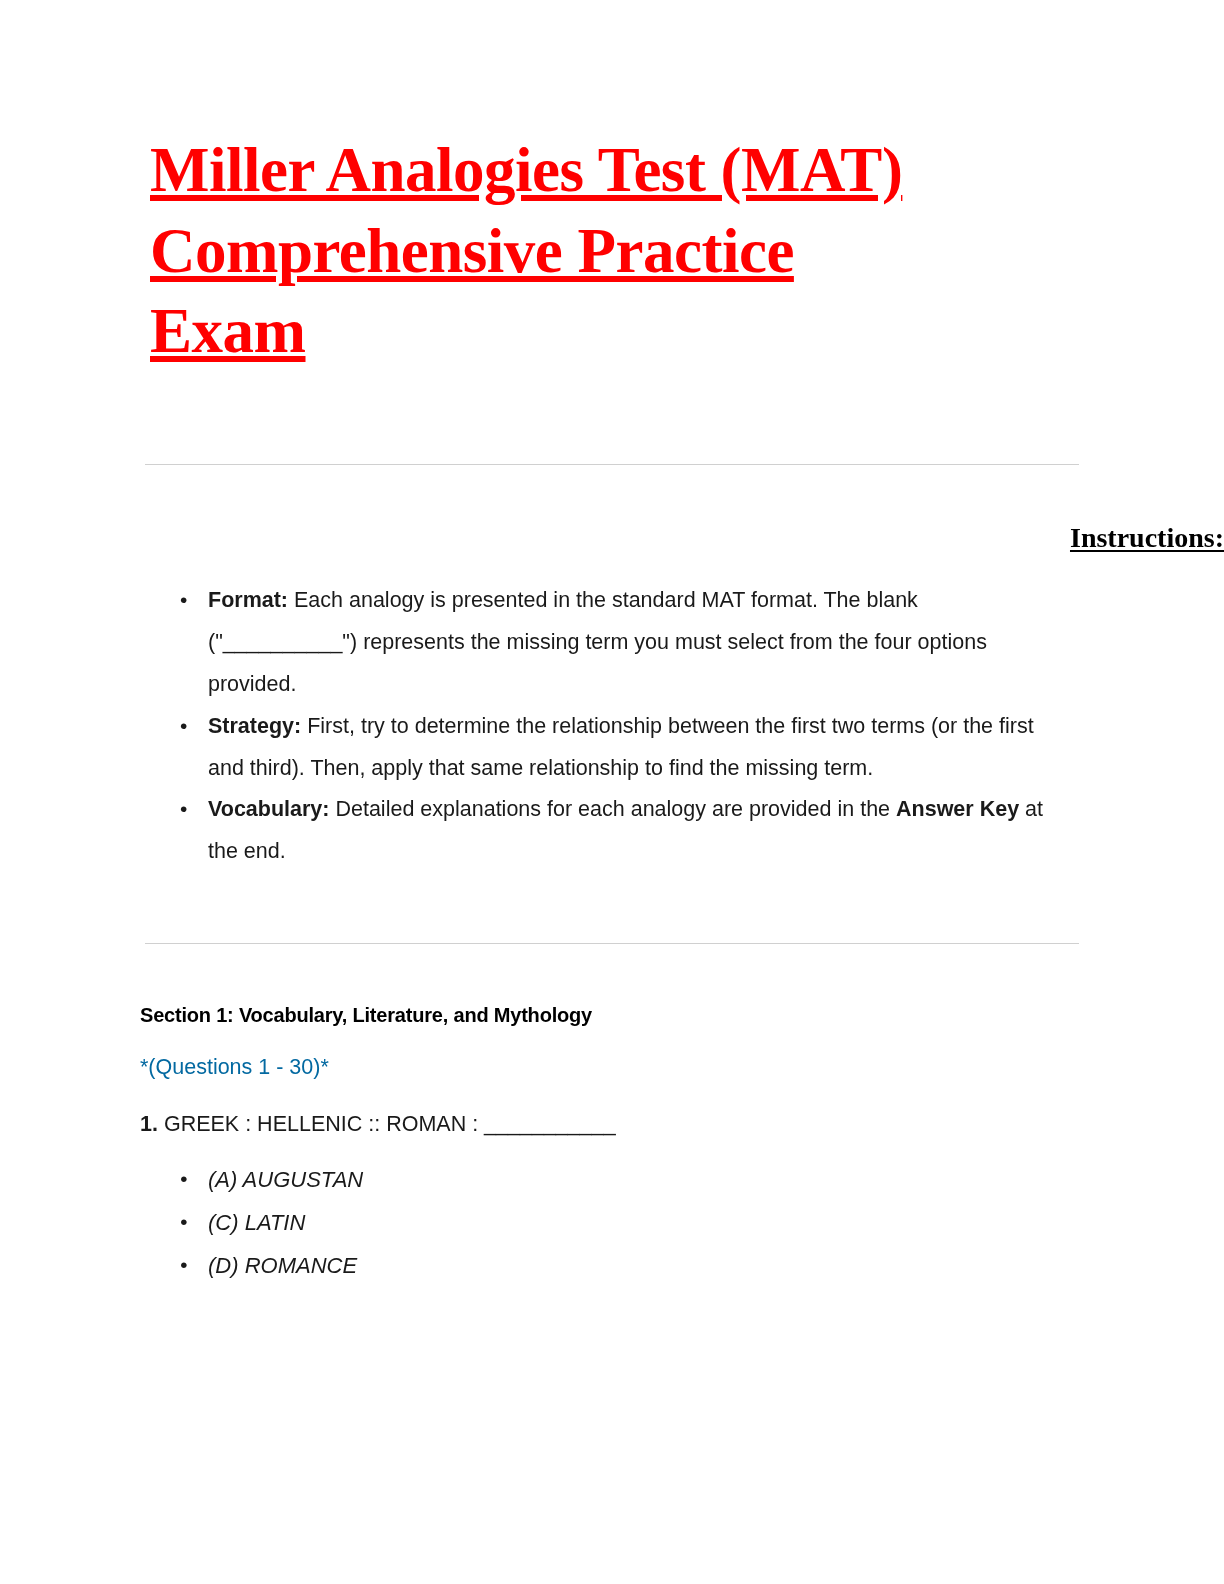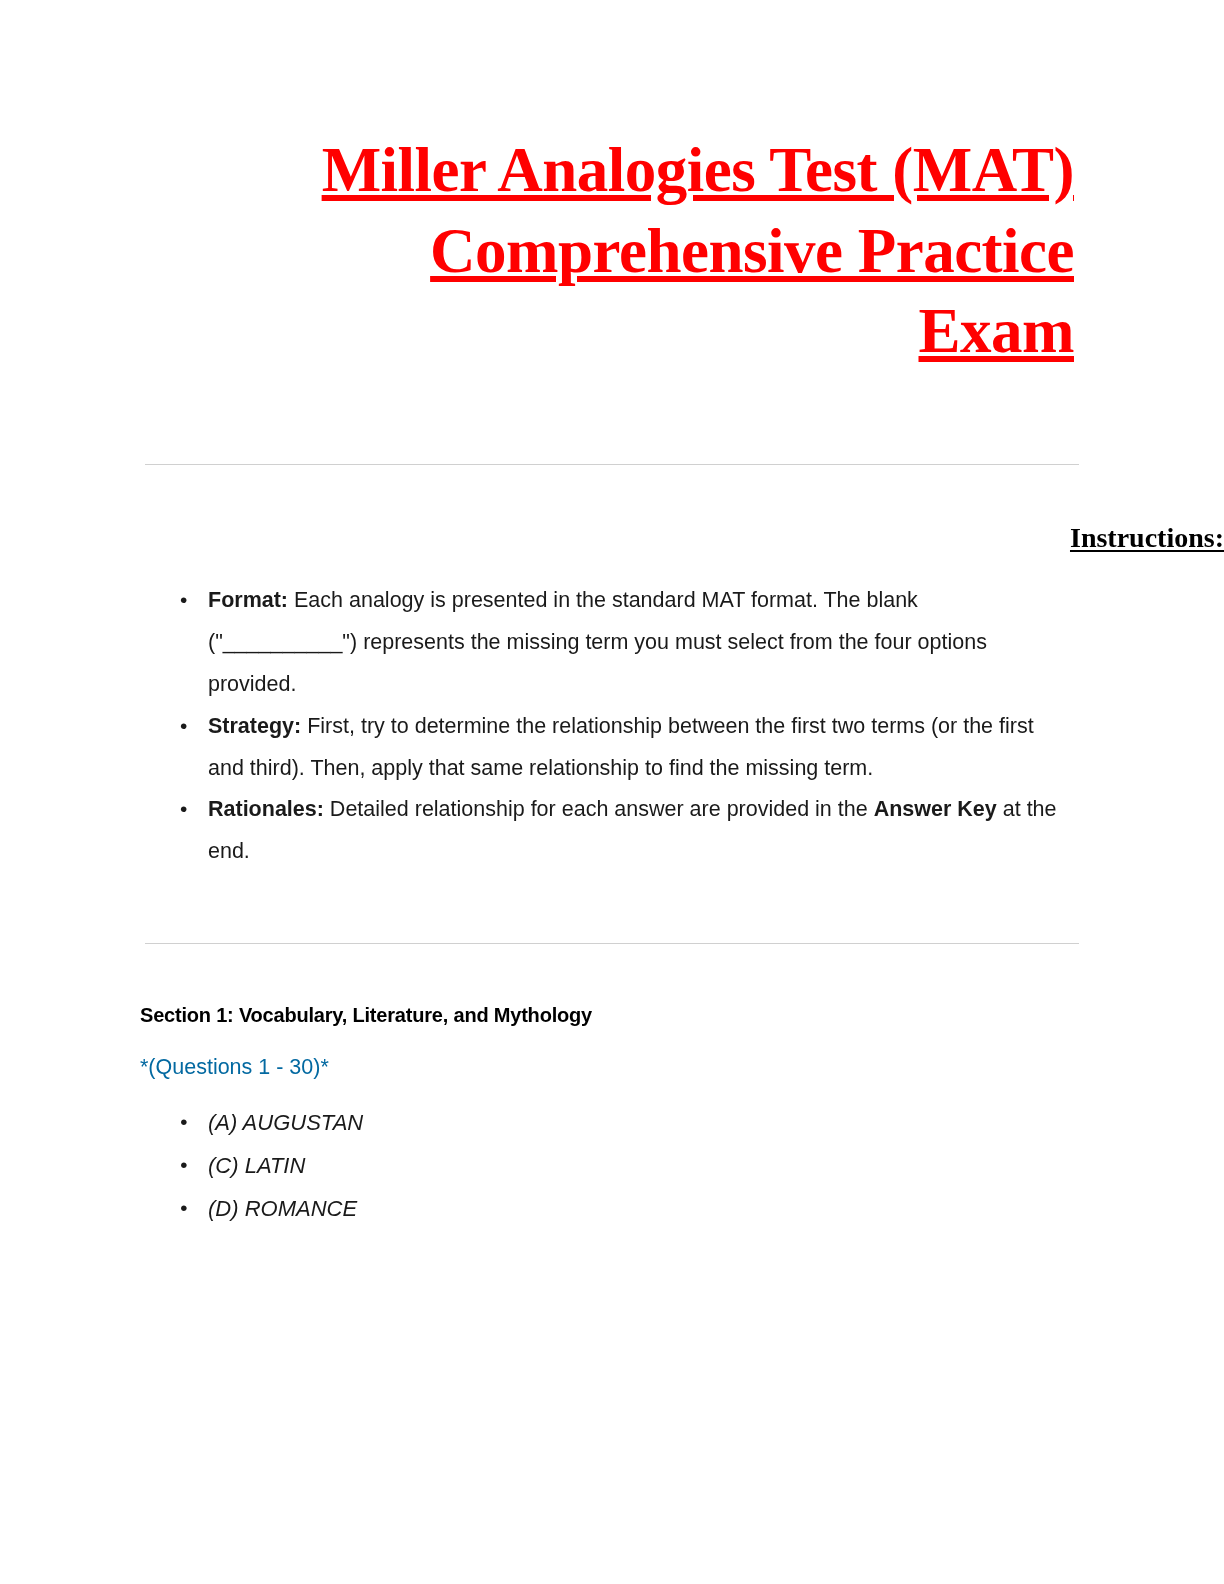--- a/index.html
+++ b/index.html
@@ -22,21 +22,21 @@
     height: 1584px;
     box-sizing: border-box;
     padding: 0;
   }
   .doc-title {
     color: #ff0000;
     font-family: "Liberation Serif", serif;
     font-weight: bold;
     font-size: 63px;
     line-height: 1.28;
-    text-align: right;
+    text-align: left;
     margin: 130px 150px 0 150px;
     letter-spacing: -0.5px;
   }
   .doc-title span.u {
     text-decoration: underline;
     text-underline-offset: 4px;
   }
   .hr {
     height: 1px;
     background: #d0d0d0;
@@ -136,30 +136,33 @@
   </div>
 
   <ul class="bullets">
     <li>
       <b>Format:</b><span> Each analogy is presented in the standard MAT format. The blank ("__________") represents the missing term you must select from the four options provided.</span>
     </li>
     <li>
       <b>Strategy:</b><span> First, try to determine the relationship between the first two terms (or the first and third). Then, apply that same relationship to find the missing term.</span>
     </li>
     <li>
-      <b>Rationales:</b><span> Detailed relationship for each answer are provided in the </span><b>Answer Key</b><span> at the end.</span>
+      <b>Vocabulary:</b><span> Detailed explanations for each analogy are provided in the </span><b>Answer Key</b><span> at the end.</span>
     </li>
   </ul>
 
   <div class="hr hr-mid"></div>
 
   <div class="section-head">Section 1: Vocabulary, Literature, and Mythology</div>
 
   <div class="qrange">*(Questions 1 - 30)*</div>
 
+  <div class="question">
+    <b>1.</b><span> GREEK : HELLENIC :: ROMAN : ___________</span>
+  </div>
 
   <ul class="choices">
     <li><span>(A) AUGUSTAN</span></li>
     <li><span>(C) LATIN</span></li>
     <li><span>(D) ROMANCE</span></li>
   </ul>
 
 </div>
 
 </body></html>

